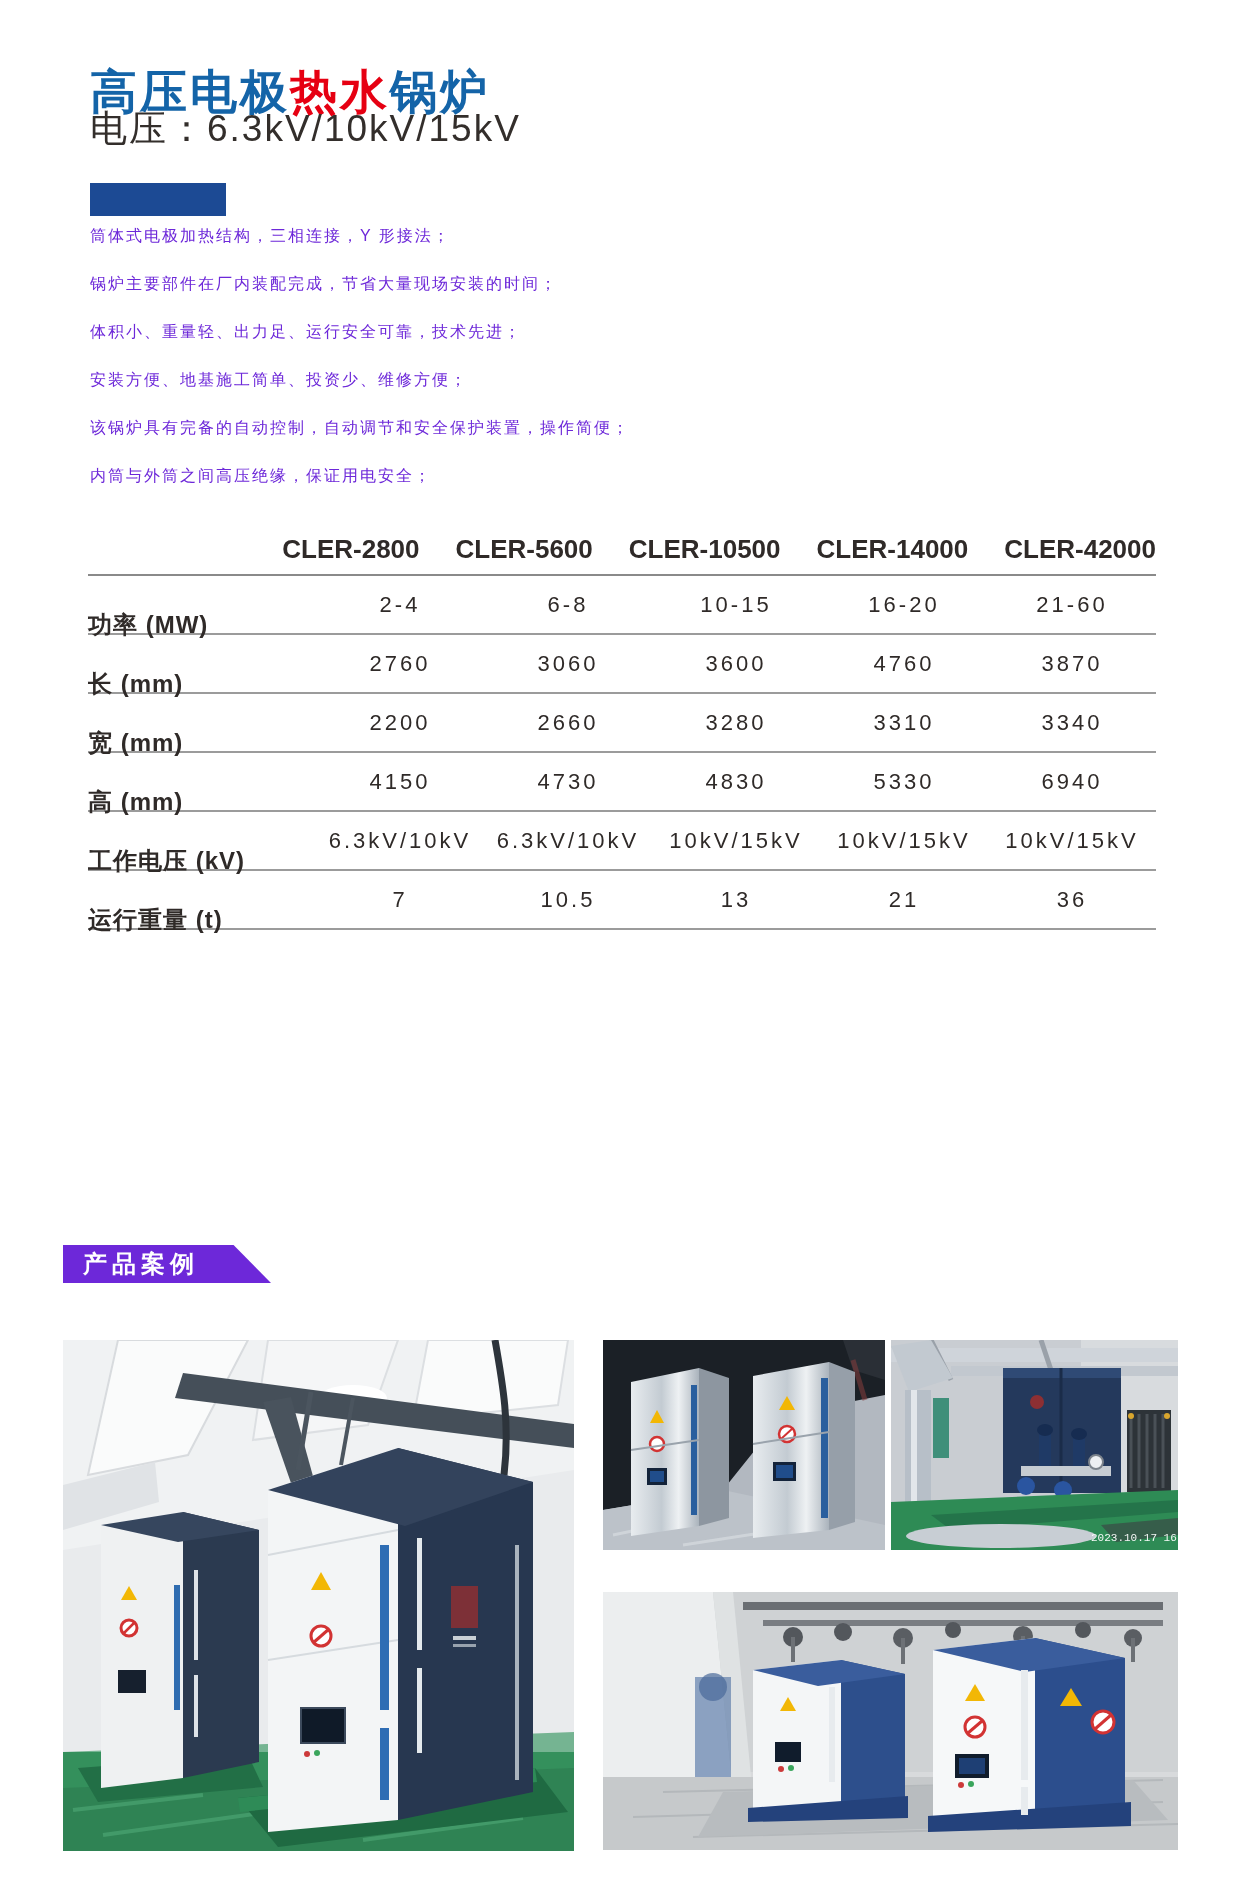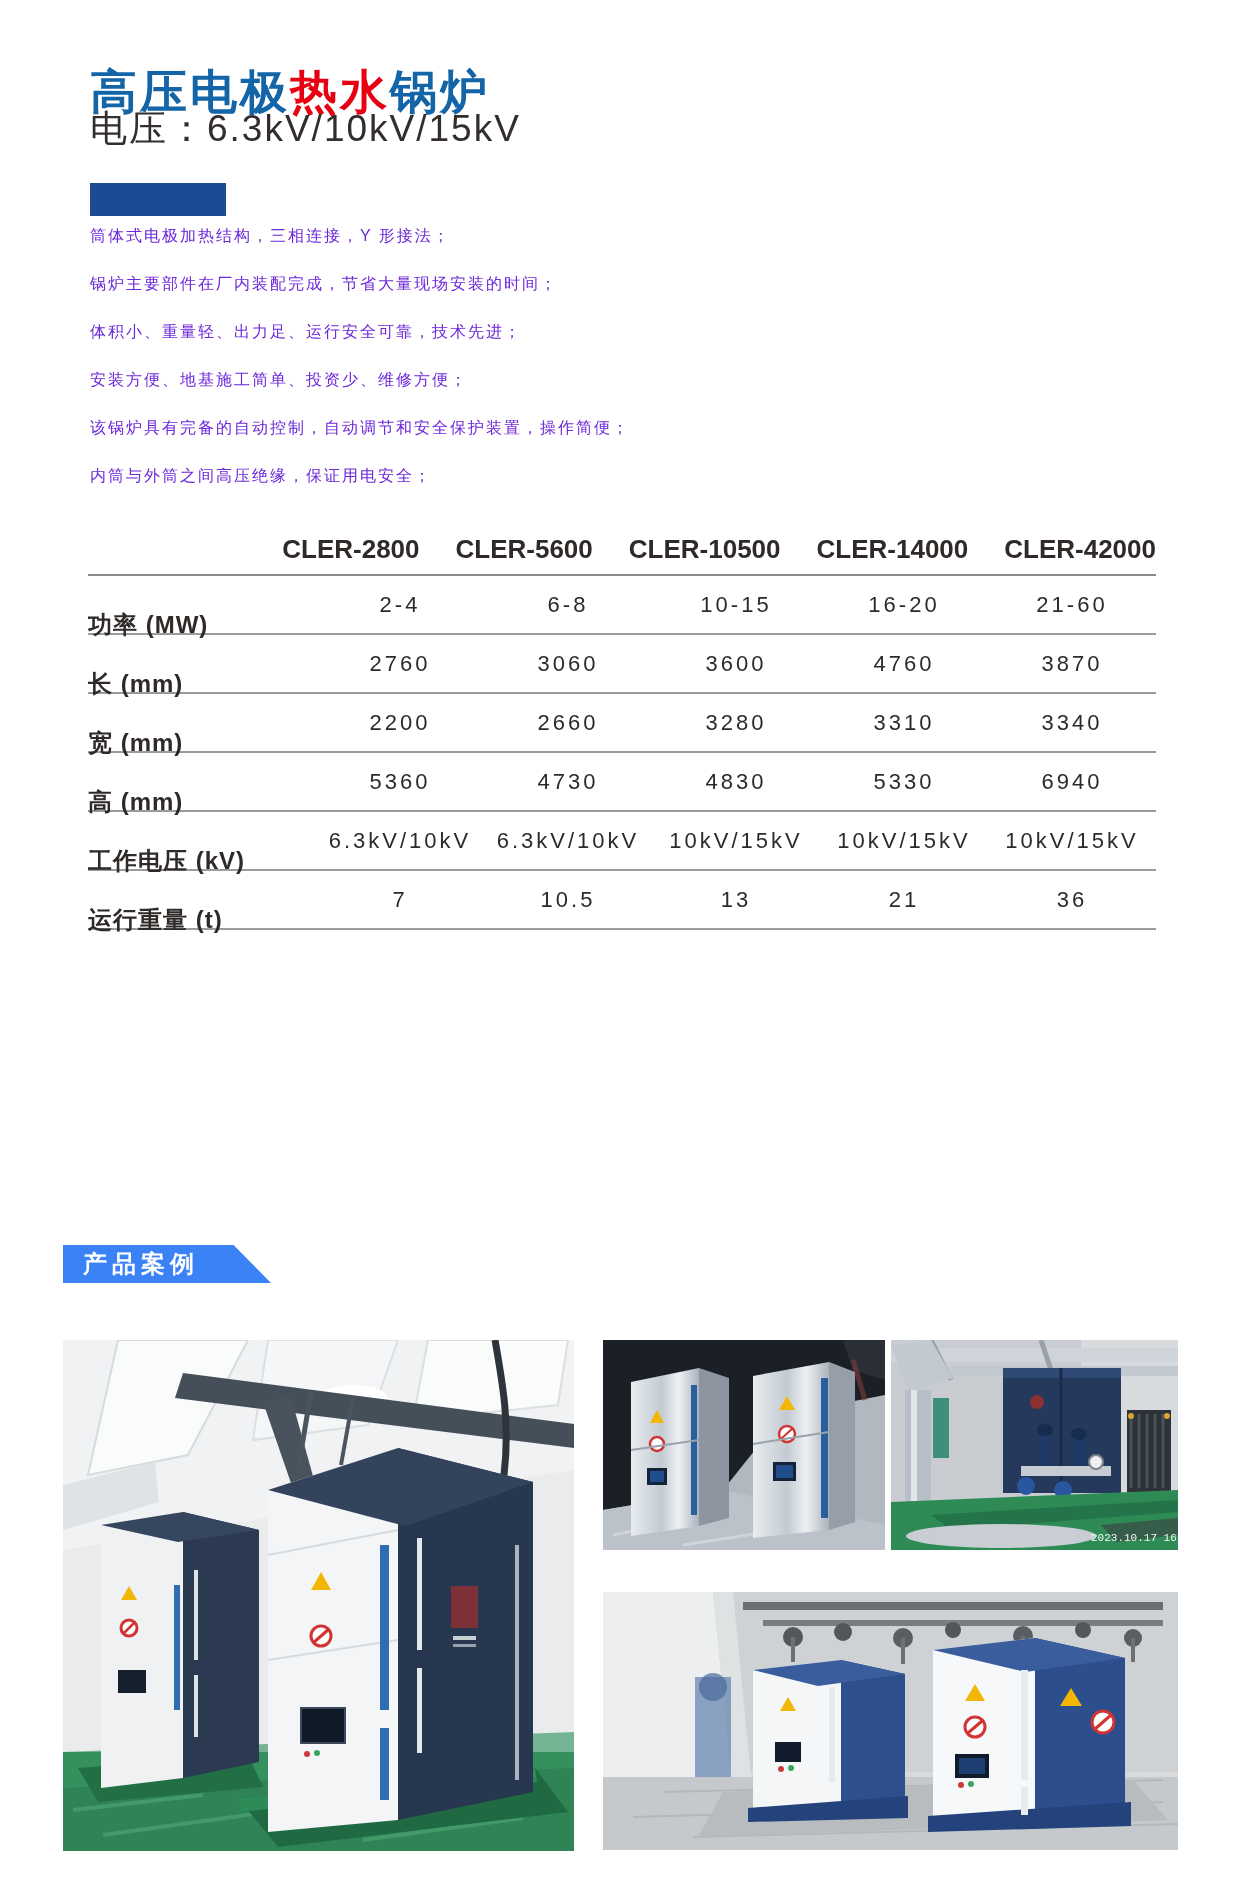--- a/index.html
+++ b/index.html
@@ -39,21 +39,21 @@
   
   .spec-table{position:absolute;left:88px;top:524px;width:1068px;}
   .t-row{display:flex;align-items:center;height:57px;border-bottom:2px solid #9b9b9b;}
   .t-row.t-head{height:50px;border-bottom:2px solid #8a8a8a;gap:36px;}
   .t-cell{width:168px;text-align:center;font-size:22px;letter-spacing:3px;color:#2f2a28;white-space:nowrap;}
   .t-label{width:228px;text-align:left;font-size:24px;font-weight:700;letter-spacing:1px;margin-top:40px;}
   .t-model{font-size:26px;font-weight:700;letter-spacing:0;}
   
   .case-badge{
     position:absolute;left:63px;top:1245px;width:208px;height:38px;
-    background:#3b82f6;color:#ffffff;
+    background:#6d28d9;color:#ffffff;
     display:flex;align-items:center;
     font-size:24px;font-weight:700;letter-spacing:5px;padding-left:20px;
     box-sizing:border-box;
     clip-path:polygon(0 0,82% 0,100% 100%,0 100%);
   }
   .photo{position:absolute;overflow:hidden;background:#eab308;font-family:Liberation Mono, monospace;}
   .photo svg{display:block;}
   #photo1{left:63px;top:1340px;width:511px;height:511px;}
   #photo2{left:603px;top:1340px;width:282px;height:210px;}
   #photo3{left:891px;top:1340px;width:287px;height:210px;}
@@ -111,21 +111,21 @@
       <div class="t-cell t-label">宽 (mm)</div>
       <div class="t-cell">2200</div>
       <div class="t-cell">2660</div>
       <div class="t-cell">3280</div>
       <div class="t-cell">3310</div>
       <div class="t-cell">3340</div>
     </div>
 
     <div class="t-row">
       <div class="t-cell t-label">高 (mm)</div>
-      <div class="t-cell">5360</div>
+      <div class="t-cell">4150</div>
       <div class="t-cell">4730</div>
       <div class="t-cell">4830</div>
       <div class="t-cell">5330</div>
       <div class="t-cell">6940</div>
     </div>
 
 
     <div class="t-row">
       <div class="t-cell t-label">工作电压 (kV)</div>
       <div class="t-cell">6.3kV/10kV</div>

